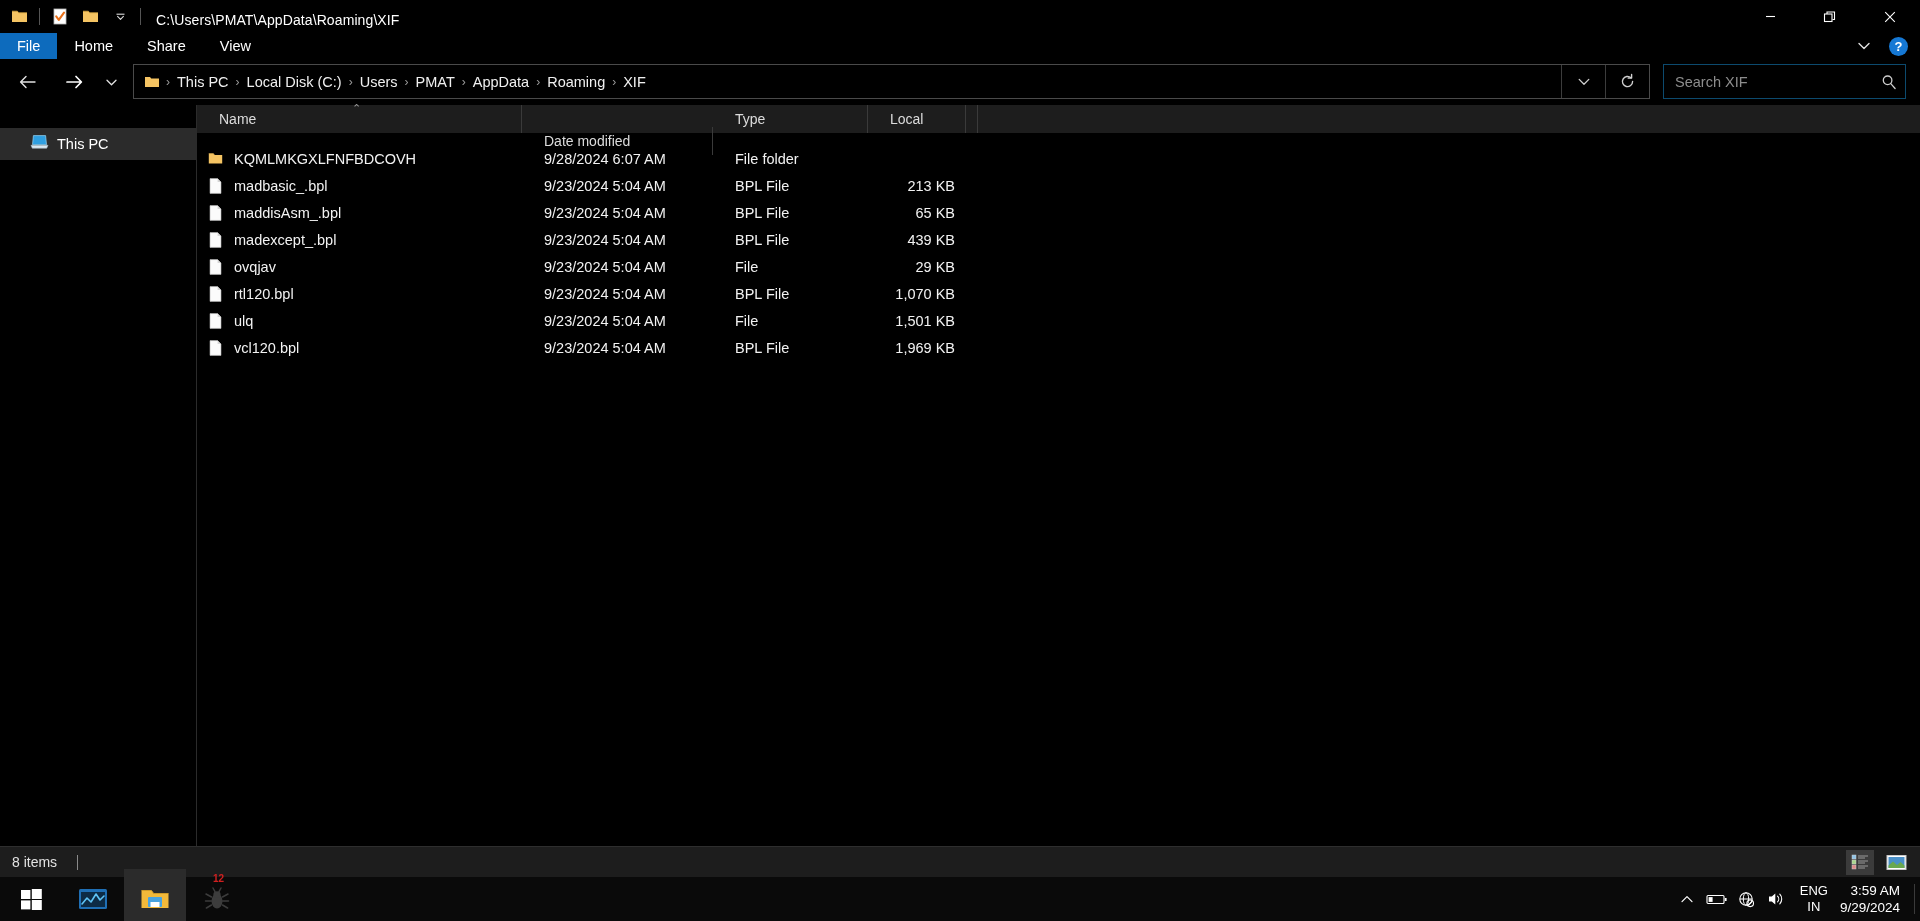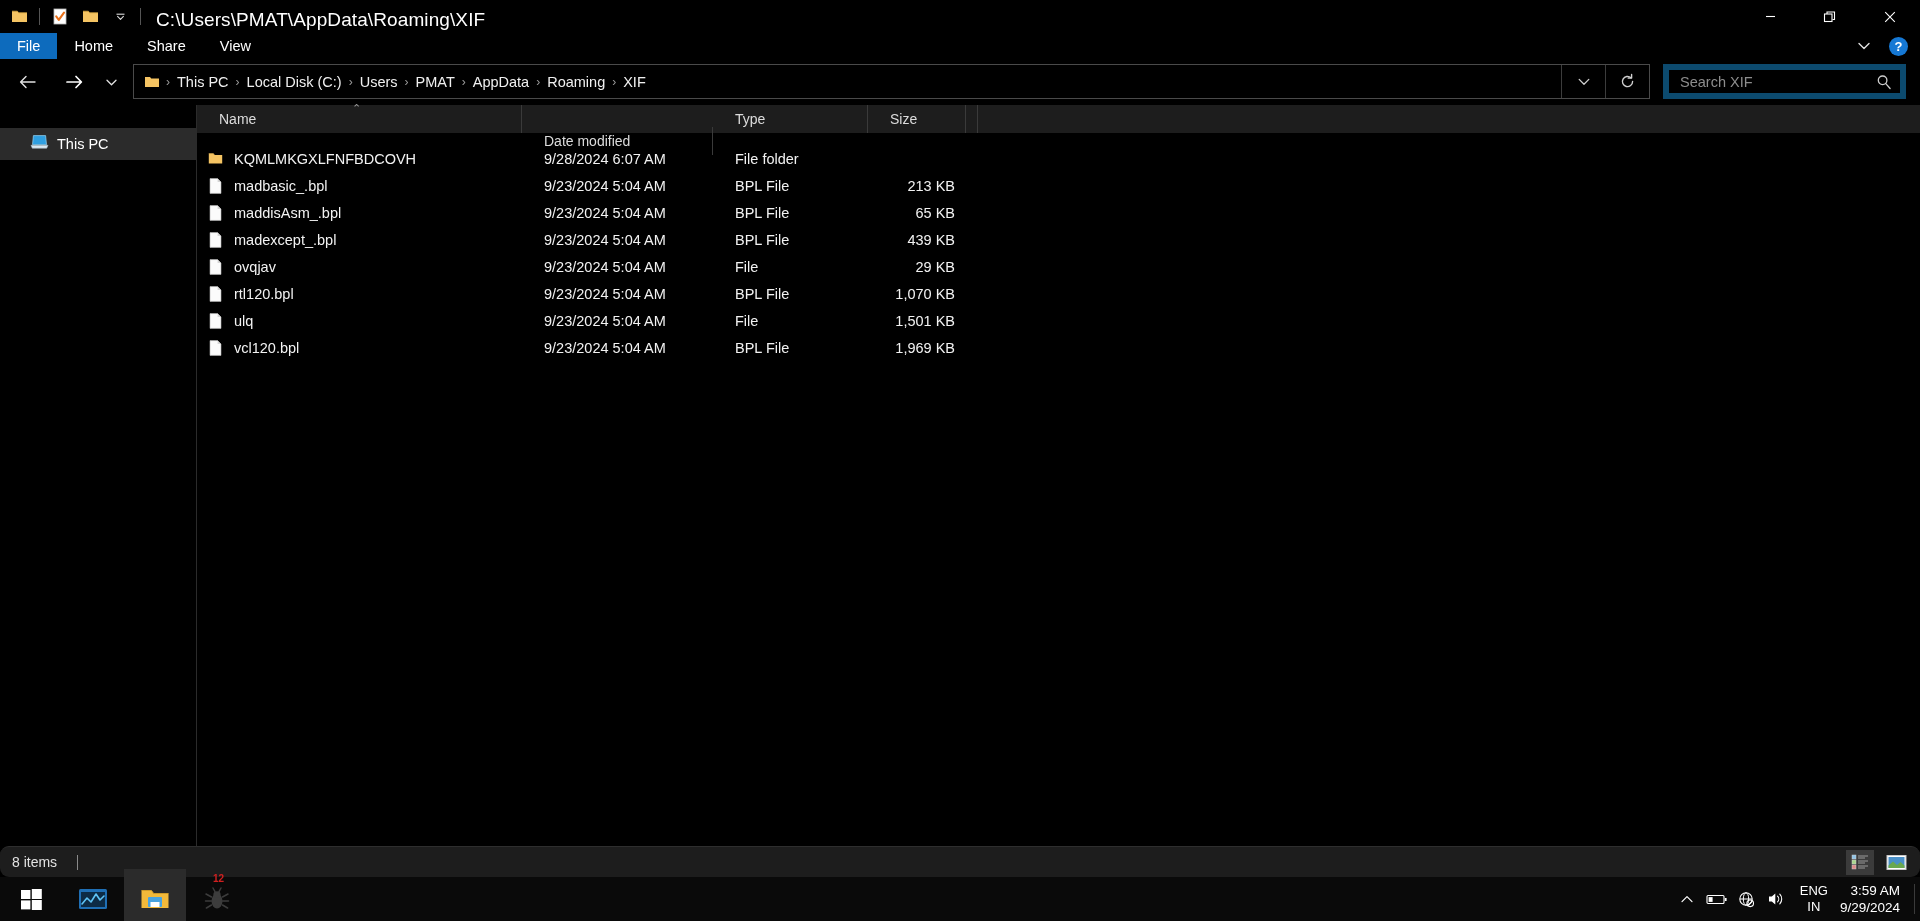--- a/index.html
+++ b/index.html
@@ -15,21 +15,21 @@
 
   
   .titlebar {
     position:absolute; left:0; top:0; width:1920px; height:33px;
     background:#000; display:flex; align-items:center;
   }
   .qat { display:flex; align-items:center; height:33px; padding-left:4px; gap:0; }
   .qat-btn { width:30px; height:28px; display:flex; align-items:center; justify-content:center; }
   .qat-sep { width:1px; height:17px; background:#555; margin:0 5px; }
   .title-text {
-    font-size:19px; color:#ffffff; margin-left:10px; white-space:nowrap; letter-spacing:.1px;margin-top:6px;
+    font-size:14px; color:#ffffff; margin-left:10px; white-space:nowrap; letter-spacing:.1px;margin-top:6px;
   }
   .win-controls { position:absolute; right:0; top:0; height:33px; display:flex; }
   .win-btn { width:60px; height:33px; display:flex; align-items:center; justify-content:center; }
   .win-btn svg { display:block; }
 
   
   .ribbon {
     position:absolute; left:0; top:33px; width:1920px; height:26px;
     background:#000; display:flex; align-items:stretch;
   }
@@ -63,21 +63,21 @@
   }
   .crumbs { display:flex; align-items:center; height:33px; padding-left:7px; flex:1; overflow:hidden; }
   .crumb { font-size:14.5px; color:#f0f0f0; padding:0 5px; white-space:nowrap; }
   .crumb-sep { color:#9b9b9b; font-size:12px; padding:0 2px; }
   .addr-icon { width:22px; display:flex; align-items:center; justify-content:center; margin-right:1px; }
   .addr-split { width:1px; height:33px; background:#3c3c3c; }
   .addr-btn { width:43px; height:33px; display:flex; align-items:center; justify-content:center; }
 
   .searchbox {
     position:absolute; left:1663px; top:64px; width:243px; height:35px;
-    border:6px solid #0c4a6e; background:#000; display:flex; align-items:center;
+    border:1px solid #0c4a6e; background:#000; display:flex; align-items:center;
   }
   .search-ph { flex:1; padding-left:11px; font-size:14.5px; color:#8d8d8d; }
   .search-ic { width:32px; display:flex; align-items:center; justify-content:center; }
 
   
   .navpane {
     position:absolute; left:0; top:105px; width:197px; height:741px;
     background:#000; border-right:1px solid #2b2b2b;
   }
   .navitem {
@@ -109,21 +109,21 @@
   .cell-name { width:325px; display:flex; align-items:center; padding-left:10px; gap:11px; }
   .cell-date { width:191px; padding-left:22px; }
   .cell-type { width:155px; padding-left:22px; }
   .cell-size { width:98px; padding-right:11px; text-align:right; }
 
   .ficon { width:16px; height:18px; display:flex; align-items:center; justify-content:center; flex:0 0 16px; }
 
   
   .statusbar {
     position:absolute; left:0; top:846px; width:1920px; height:31px;
-    background:#1d1d1d; border-top:1px solid #2e2e2e; display:flex; align-items:center;border-radius:9px;
+    background:#1d1d1d; border-top:1px solid #2e2e2e; display:flex; align-items:center;
   }
   .status-txt { font-size:14px; color:#e2e2e2; margin-left:12px; }
   .status-div { width:1px; height:15px; background:#8a8a8a; margin-left:20px; }
   .viewbtns { position:absolute; right:10px; display:flex; align-items:center; gap:8px; }
   .viewbtn { width:28px; height:25px; display:flex; align-items:center; justify-content:center; }
   .viewbtn.sel { background:#3b3b3b; }
 
   
   .taskbar {
     position:absolute; left:0; top:877px; width:1920px; height:44px;
@@ -315,21 +315,21 @@
         <span>Name</span>
         <span class="sortcaret">⌃</span>
       </div>
       <div class="col c-date">
         <span>Date modified</span>
       </div>
       <div class="col c-type">
         <span>Type</span>
       </div>
       <div class="col c-size">
-        <span>Size</span>
+        <span>Local</span>
       </div>
       <div class="col c-pad"></div>
     </div>
 
     <div class="rows">
 
       <div class="row">
         <div class="cell cell-name">
           <span class="ficon">
             <svg width="15" height="14" viewBox="0 0 15 14">

